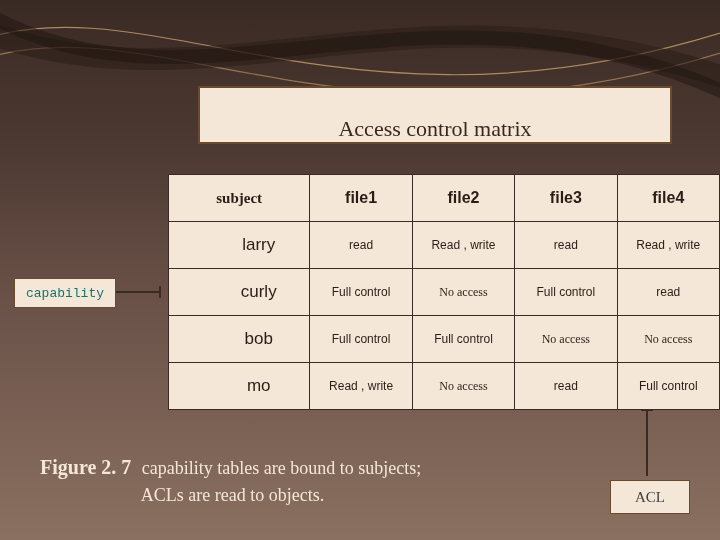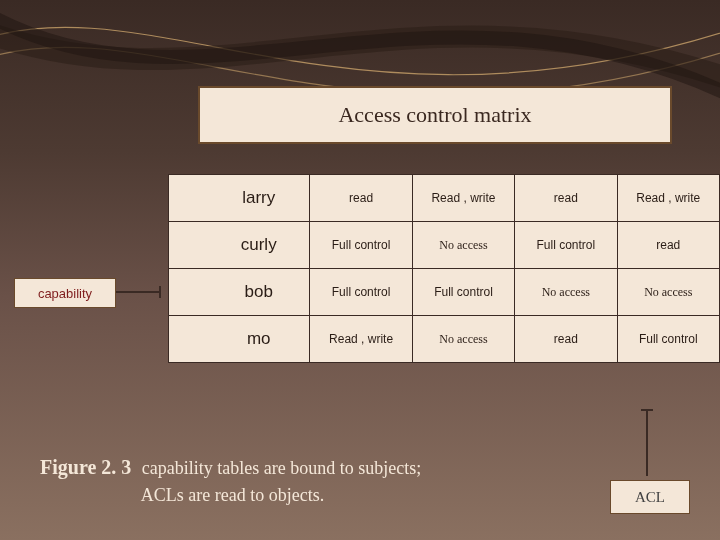--- a/index.html
+++ b/index.html
@@ -27,21 +27,21 @@
   }
   .title-box {
     position: absolute;
     top: 86px;
     left: 198px;
     width: 470px;
     height: 54px;
     background: #f4e7d8;
     border: 2px solid #6a4a2c;
     display: flex;
-    align-items: center;
+    align-items: flex-end;
     justify-content: center;
     color: #3a2820;
     font-size: 22px;
     font-family: Georgia, serif;
   }
   .matrix {
     position: absolute;
     top: 174px;
     left: 168px;
     border-collapse: collapse;
@@ -87,23 +87,23 @@
     position: absolute;
     top: 278px;
     left: 14px;
     width: 100px;
     height: 28px;
     background: #f4e7d8;
     border: 1px solid #6a4a2c;
     display: flex;
     align-items: center;
     justify-content: center;
-    font-family: Liberation Sans, sans-serif;
+    font-family: Liberation Mono, monospace;
     font-size: 13px;
-    color: #7f1d1d;
+    color: #0f766e;
   }
   .cap-connector {
     position: absolute;
     top: 291px;
     left: 116px;
     width: 44px;
     height: 2px;
     background: #3a2a24;
   }
   .cap-connector::after {
@@ -183,20 +183,27 @@
     <span>Access control matrix</span>
   </div>
 
   <div class="cap-label">
     <span>capability</span>
   </div>
   <div class="cap-connector"></div>
 
   <table class="matrix">
     <tbody>
+        <tr>
+      <th class="head-subject">subject</th>
+      <th class="head-file">file1</th>
+      <th class="head-file">file2</th>
+      <th class="head-file">file3</th>
+      <th class="head-file">file4</th>
+    </tr>
     <tr>
       <td class="subject-cell">larry</td>
       <td class="sans">read</td>
       <td class="sans">Read , write</td>
       <td class="sans">read</td>
       <td class="sans">Read , write</td>
     </tr>
     <tr>
       <td class="subject-cell">curly</td>
       <td class="sans">Full control</td>
@@ -220,19 +227,19 @@
     </tr>
   </tbody>
     </table>
 
   <div class="acl-connector"></div>
   <div class="acl-label">
     <span>ACL</span>
   </div>
 
   <div class="caption">
-    <span class="fignum">Figure 2. 3</span>
+    <span class="fignum">Figure 2. 7</span>
     <span class="body">capability tables  are bound to subjects;</span><br>
     <span style="visibility:hidden" class="fignum">Figure 2. 7</span>
     <span class="body">ACLs are read to objects.</span>
   </div>
 
 </div>
 
 </body></html>

